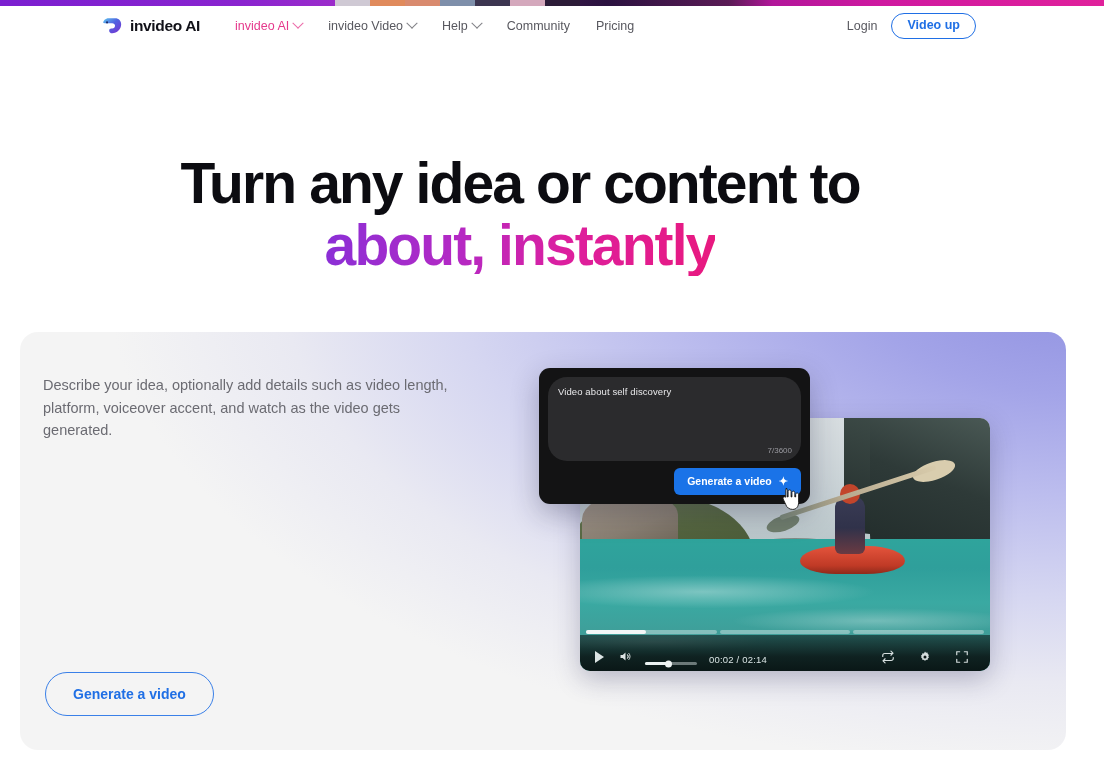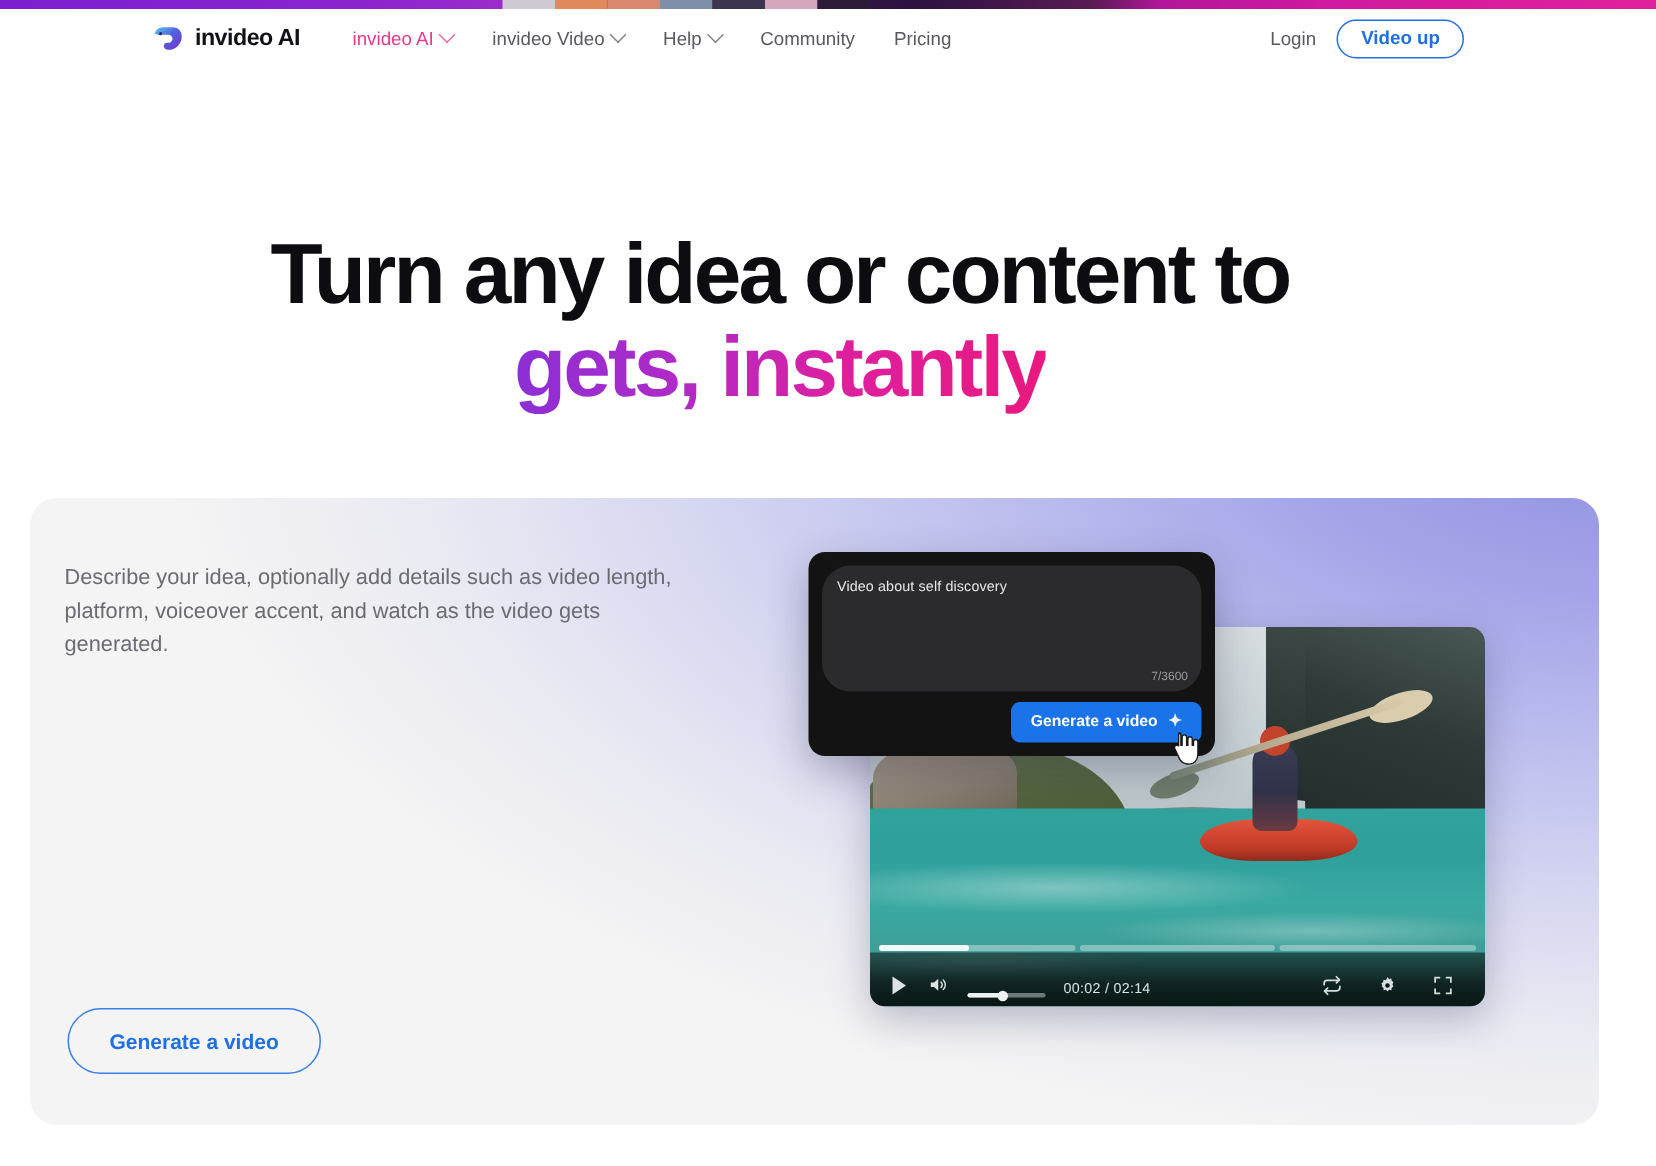--- a/index.html
+++ b/index.html
@@ -318,21 +318,21 @@
 
   <div class="nav-right">
     <span class="login-link">Login</span>
     <button class="signup-btn">Video up</button>
   </div>
 </div>
 
 <div class="hero">
   <h1>
     <span>Turn any idea or content to</span><br>
-    <span class="grad">gets, instantly</span>
+    <span class="grad">about, instantly</span>
   </h1>
 </div>
 
 <div class="card">
 
   <div class="card-left">
     <div class="card-desc">Describe your idea, optionally add details such as video length, platform, voiceover accent, and watch as the video gets generated.</div>
   </div>
 
   <button class="card-cta">Generate a video</button>

